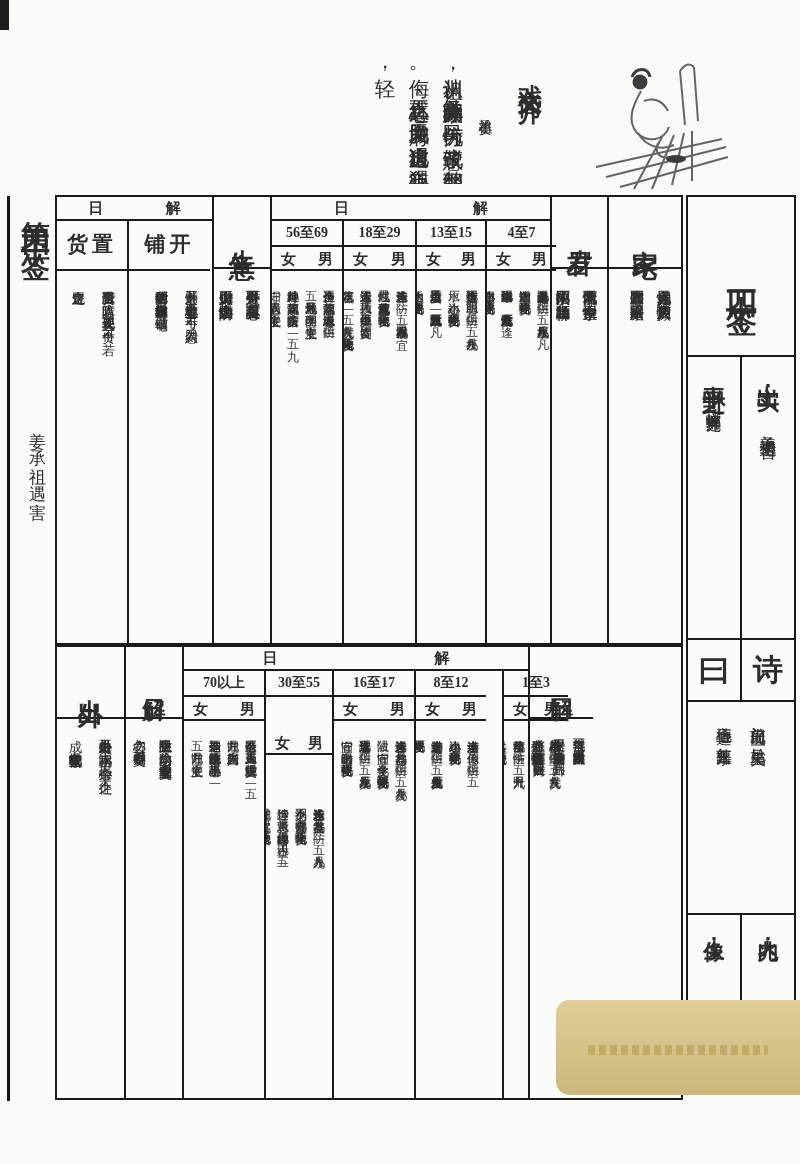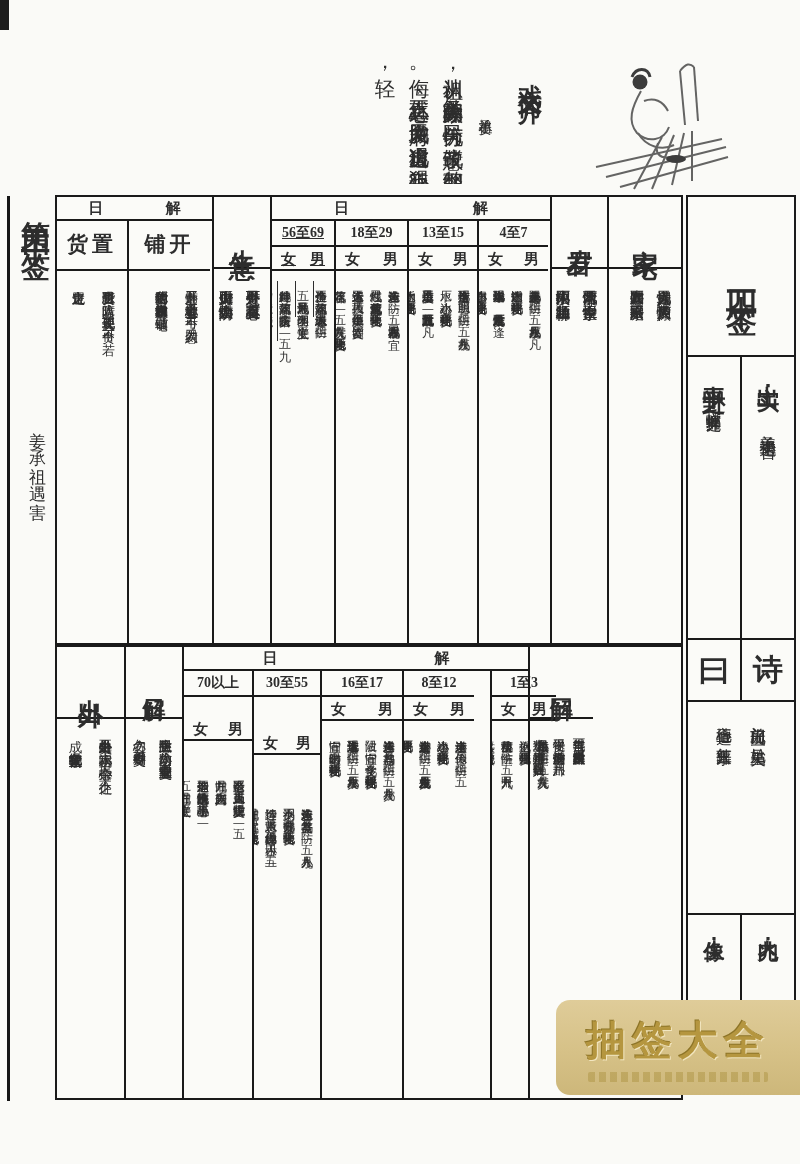--- a/index.html
+++ b/index.html
@@ -156,21 +156,21 @@
         <p>正财少力偏财失　慎防小人劫财金</p>
       </div>
     </div>
 
     <div class="grp" style="width:280px;">
       <div class="grphdr">
         <span>日</span>
         <span>解</span>
       </div>
       <div class="grpcols">
-        <div style="width:62px;text-decoration:underline;">
+        <div style="width:70px;">
           <div class="agehdr">56至69</div>
           <div class="sexhdr">
             <span>女</span>
             <span>男</span>
           </div>
           <div class="vbody fs12">
             <p>台造步运不佳　如落花流水　人虽老练忠诚　但防二</p>
             <p>五　九月平地风波　闲事勿理　底主平安</p>
             <p>坤造得此卦　如落花流水　防暗疾多灾　二　五　九</p>
             <p>守旧　忌看病人　底主平安</p>
@@ -261,21 +261,21 @@
         <p>勿贪心　交冬令可得财利</p>
       </div>
     </div>
 
     <div class="grp" style="width:346px;">
       <div class="grphdr">
         <span>日</span>
         <span>解</span>
       </div>
       <div class="grpcols">
-        <div style="width:68px;gap:20px;">
+        <div style="width:80px;">
           <div class="agehdr">70以上</div>
           <div class="sexhdr">
             <span>女</span>
             <span>男</span>
           </div>
           <div class="vbody fs12">
             <p>台造老运不旺　虽是为人正直　但防灾难交脱　二　五</p>
             <p>九月守旧　忌入丧门则吉</p>
             <p>妇造老运不佳　惟防暗疾跌地之厄　早晚上落小心　二</p>
             <p>五　九月守旧　底主平安</p>
@@ -384,18 +384,17 @@
       <div class="phalf">
         <span class="v">生像：</span>
       </div>
       <div class="phalf">
         <span class="v">内兆：</span>
       </div>
     </div>
   </div>
 
   <div class="wm">
-    <div class="wmtext">抽签大全</div>
     <div class="wmrow"></div>
   </div>
 
 
 </div>
 
 </body></html>

